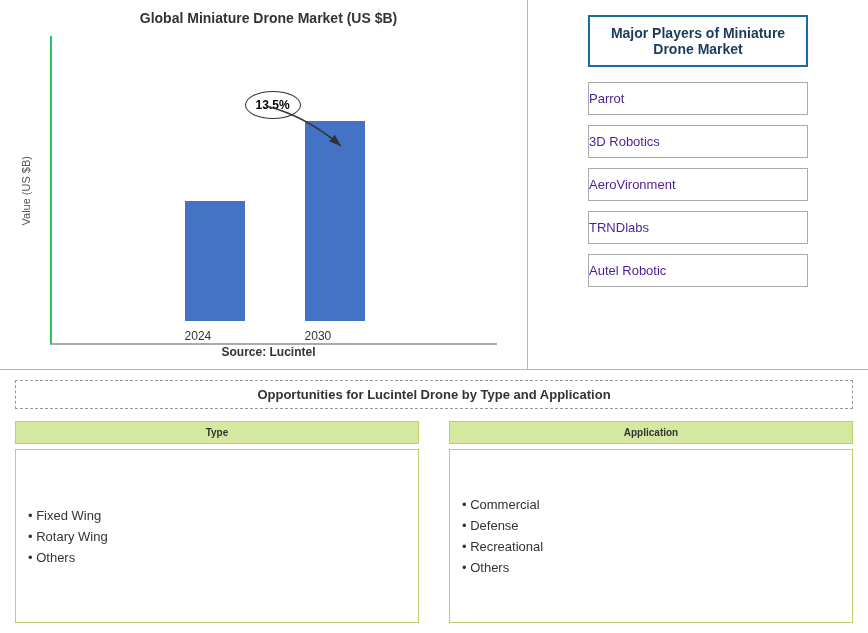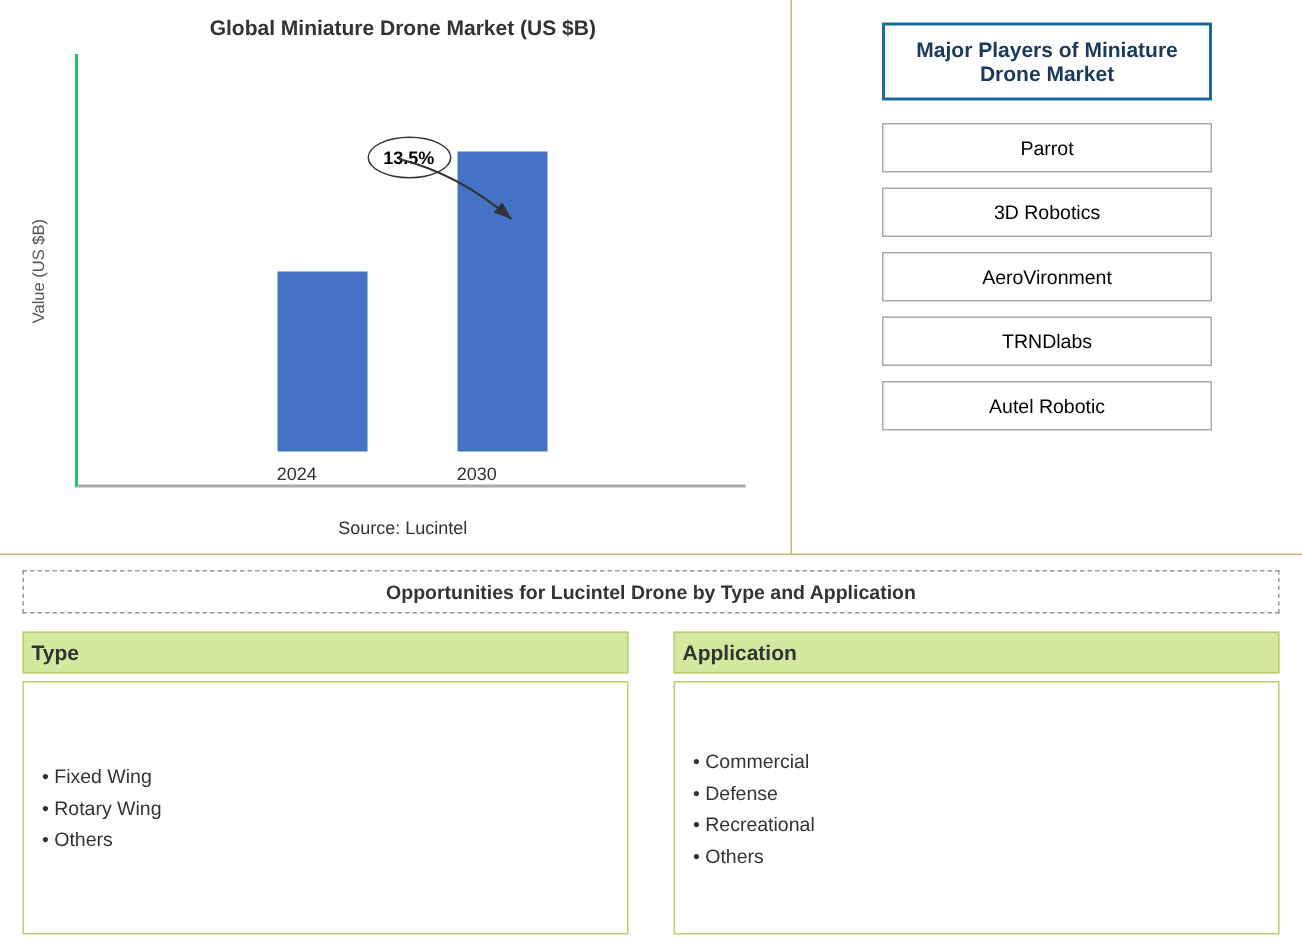--- a/index.html
+++ b/index.html
@@ -125,23 +125,23 @@
       position: absolute;
       top: 85px;
       left: 62%;
       width: 60px;
       height: 30px;
     }
 
     .source-text {
       text-align: center;
       font-size: 12px;
-      font-weight: normal;
-      color: #333;
-      margin-top: 20px;
+      font-weight: bold;
+      color: #333;
+      margin-top: 0;
     }
 
     
     .players-section {
       width: 358px;
       padding: 15px 20px;
       display: flex;
       flex-direction: column;
       align-items: center;
       gap: 10px;
@@ -154,23 +154,23 @@
       font-size: 14px;
       font-weight: bold;
       color: #1a3a5c;
       width: 220px;
       margin-bottom: 5px;
     }
 
     .player-box {
       border: 1.5px solid #aaa;
       padding: 8px 0;
-      text-align: center;
+      text-align: left;
       font-size: 13px;
-      color: #000000;
+      color: #4c1d95;
       width: 220px;
     }
 
     
     .bottom-section {
       flex: 1;
       padding: 10px 15px 10px 15px;
       display: flex;
       flex-direction: column;
     }
@@ -193,21 +193,22 @@
     }
 
     .type-col, .app-col {
       flex: 1;
       display: flex;
       flex-direction: column;
     }
 
     .col-header {
       background-color: #d4e8a0;
-      font-size: 14px;
+      text-align: center;
+      font-size: 10px;
       font-weight: bold;
       color: #333;
       padding: 5px;
       margin-bottom: 5px;
       border: 1px solid #b8d070;
     }
 
     .col-content {
       border: 1.5px solid #b8d070;
       padding: 8px 12px;

